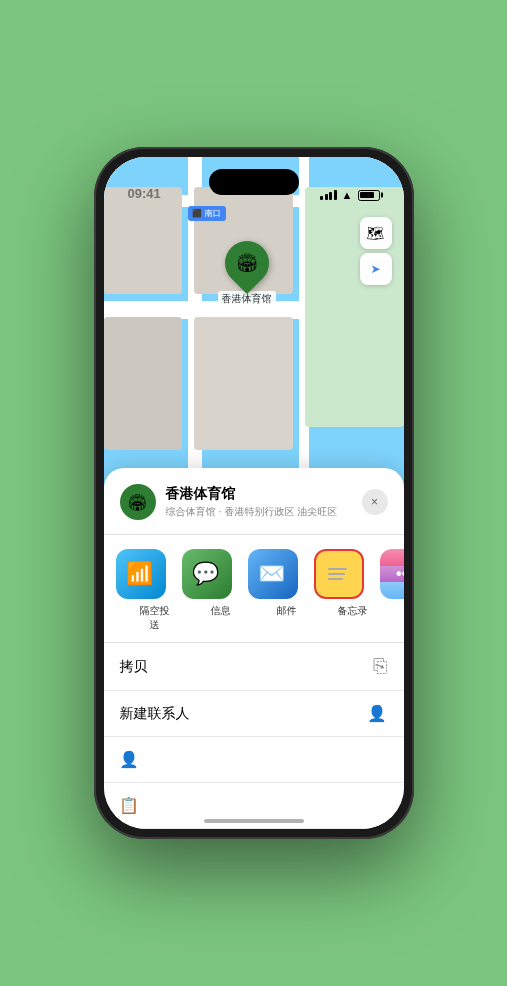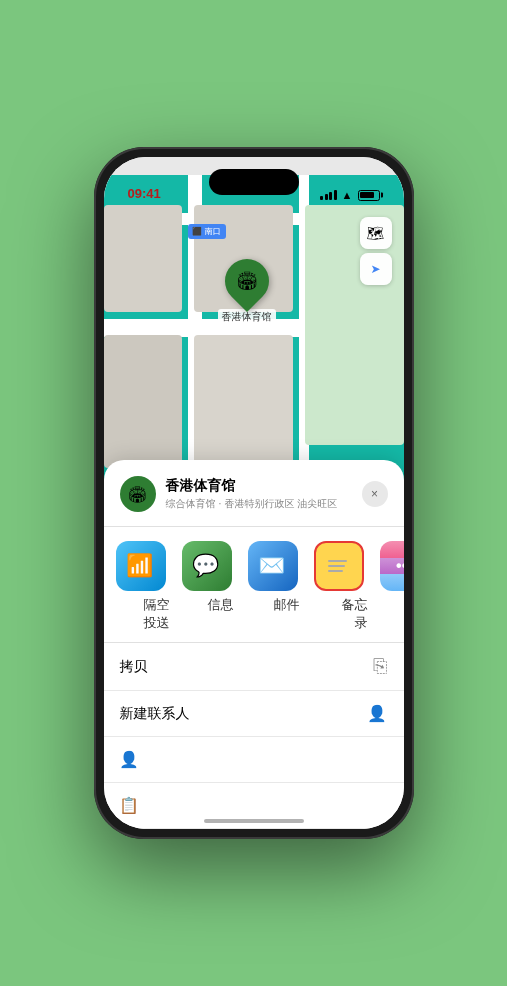--- a/index.html
+++ b/index.html
@@ -55,21 +55,21 @@
       display: flex;
       align-items: flex-end;
       justify-content: space-between;
       padding: 0 24px 8px;
       z-index: 50;
     }
 
     .status-time {
       font-size: 13px;
       font-weight: 600;
-      color: #b91c1c;
+      color: #737373;
     }
 
     .status-icons {
       display: flex;
       align-items: center;
       gap: 5px;
     }
 
     .signal-bars {
       display: flex;
@@ -126,22 +126,21 @@
       right: 0;
       height: 380px;
       background: #e8e8e8;
       overflow: hidden;
     }
 
     .map-bg {
       width: 100%;
       height: 100%;
       position: relative;
-      background: #14b8a6;
-      margin-top: 18px;
+      background: #7dd3fc;
     }
 
     
     .road-h1 {
       position: absolute;
       top: 38%;
       left: 0;
       right: 0;
       height: 18px;
       background: #fff;
@@ -427,23 +426,23 @@
 
     .notes-line:last-child {
       width: 70%;
     }
 
     .share-icon.more-dots {
       background: linear-gradient(180deg, #f48fb1 0%, #f06292 33%, #ce93d8 33%, #ba68c8 66%, #90caf9 66%, #64b5f6 100%);
     }
 
     .share-label {
-      font-size: 13px;
+      font-size: 10px;
       color: #333;
-      text-align: right;
+      text-align: center;
       margin-left: 28px;
     }
 
     
     .action-list {
       padding: 0;
     }
 
     .action-item {
       display: flex;

